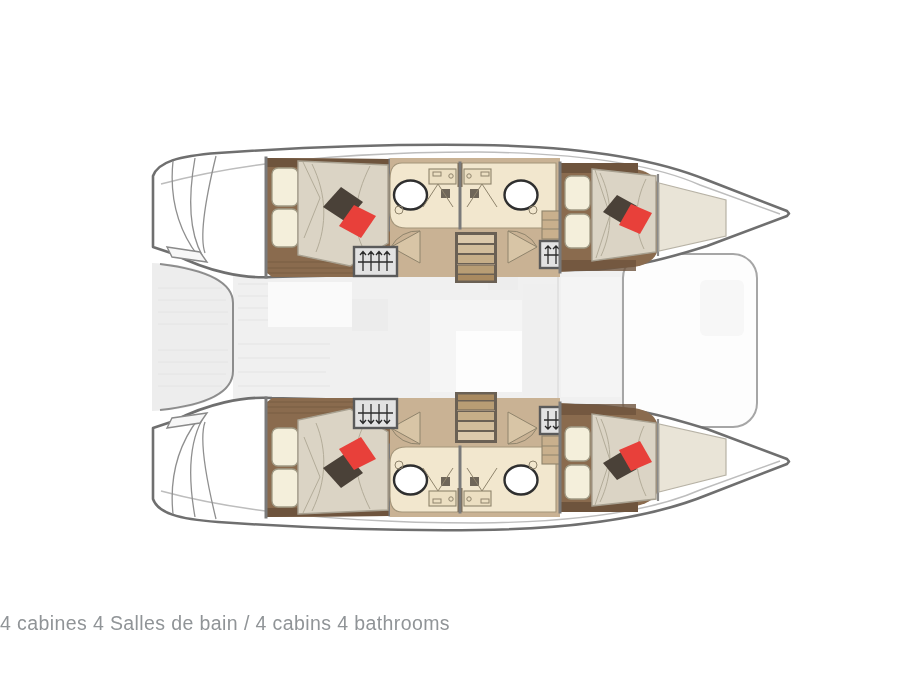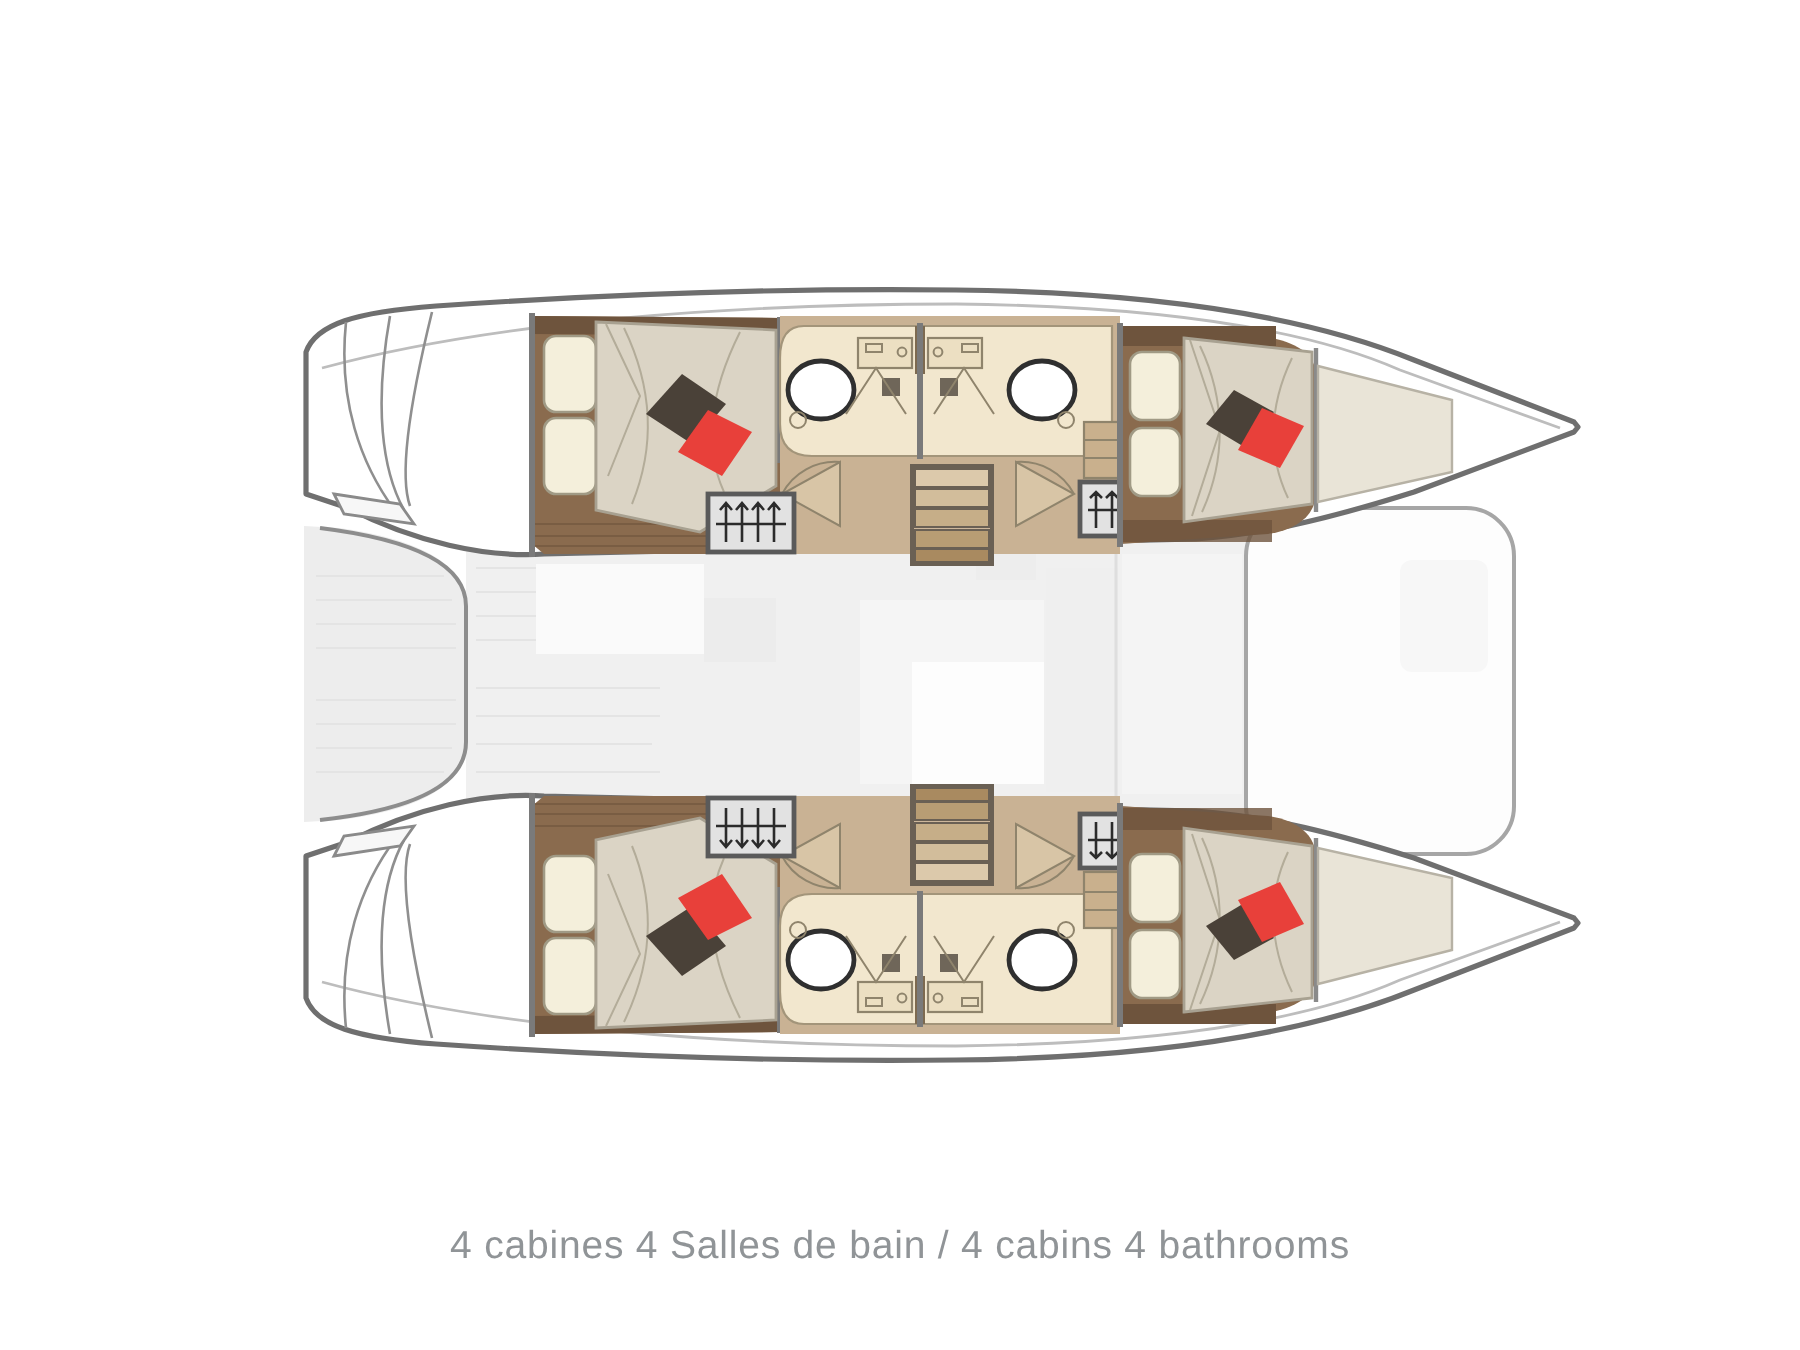--- a/index.html
+++ b/index.html
@@ -1,19 +1,19 @@
 <!DOCTYPE html>
 <html style="--c-background: #ffffff; --c-hull_outline: #6f6f6f; --c-inner_deck_line: #bdbdbd; --c-wall: #7a7a7a; --c-wood_dark: #6e543d; --c-wood_mid: #8a6b4e; --c-floor_tan: #c9b294; --c-bath_cream: #f2e7ce; --c-counter_cream: #ecdfc2; --c-mattress: #dbd4c5; --c-mattress_light: #e9e4d7; --c-pillow_cream: #f4efdb; --c-pillow_dark: #4a4138; --c-pillow_red: #e8403a; --c-stairs_tan: #cdb79b; --c-wardrobe_grey: #e2e2e2; --c-deck_grey: #f0f0f0; --c-caption_grey: #909497;"><head>
 <meta charset="utf-8">
 <style>
   html,body{margin:0;padding:0;background:#fff;}
   .stage{position:relative;width:900px;height:675px;background:var(--c-background,#ffffff);overflow:hidden;
          font-family:"Liberation Sans",sans-serif;}
   .stage svg{position:absolute;left:0;top:0;}
-  .caption{position:absolute;left:0;top:612px;width:100%;text-align:center;
+  .caption{position:absolute;left:0;top:612px;width:100%;text-align:left;
            font-size:19.5px;letter-spacing:.4px;color:var(--c-caption_grey,#909497);}
 
   
   .hull{fill:#ffffff;stroke:var(--c-hull_outline,#6f6f6f);stroke-width:2.6;stroke-linejoin:round;}
   .innerline{fill:none;stroke:var(--c-inner_deck_line,#bdbdbd);stroke-width:1.4;}
   .sterncurve{fill:none;stroke:#8f8f8f;stroke-width:1.3;}
   .stepledge{fill:#f7f7f7;stroke:#8a8a8a;stroke-width:1.4;}
   .wood-mid{fill:var(--c-wood_mid,#8a6b4e);}
   .wood-dark{fill:var(--c-wood_dark,#6e543d);}
   .plank{stroke:#6b523b;stroke-width:.8;opacity:.7;fill:none;}

